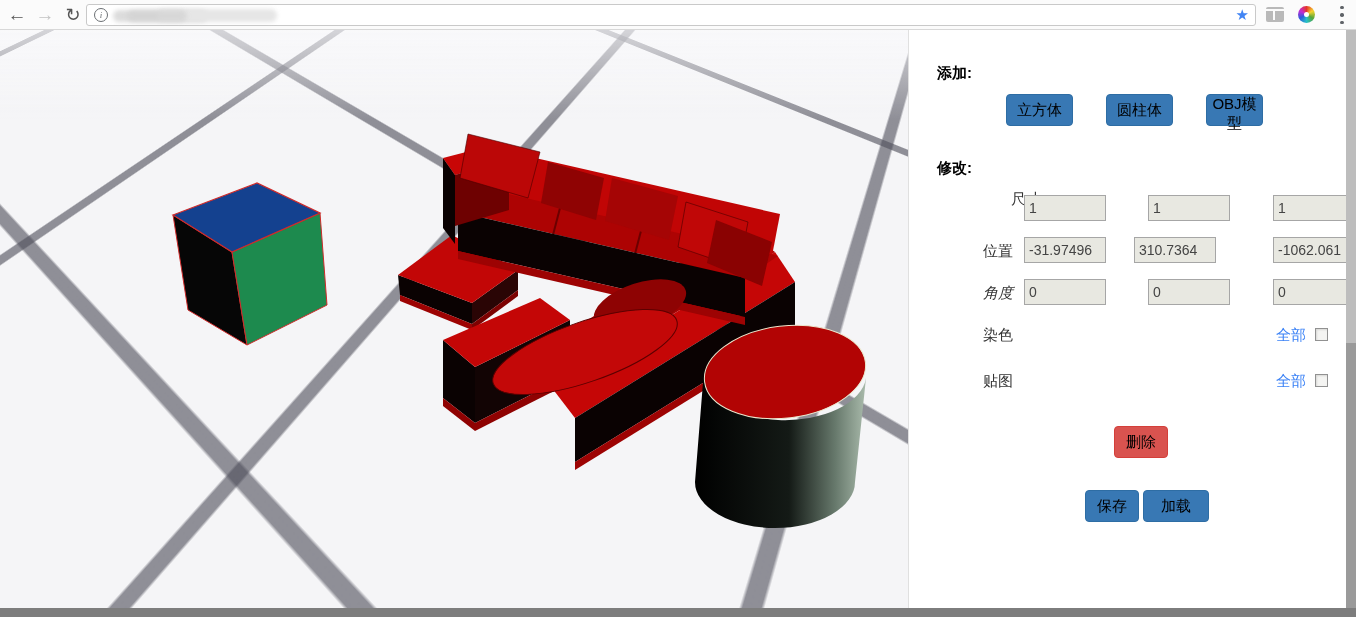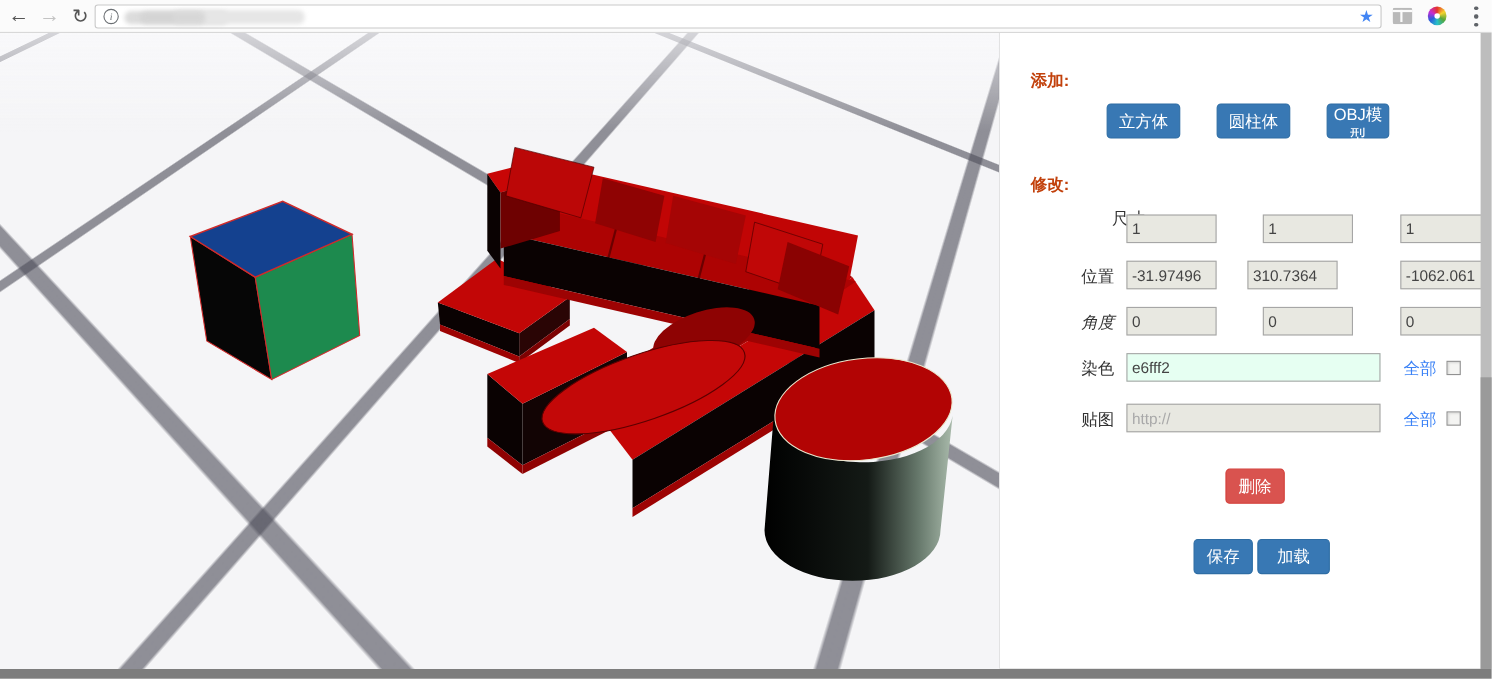--- a/index.html
+++ b/index.html
@@ -46,23 +46,23 @@
       repeating-linear-gradient(0deg, rgba(80,80,92,.62) 0 6px, transparent 6px 170px),
       repeating-linear-gradient(90deg, rgba(80,80,92,.62) 0 6px, transparent 6px 170px);
     transform:translate(-50%,-57%) rotateX(60deg) rotateZ(37deg); }
   .haze { position:absolute; left:0; top:0; width:100%; height:90px;
     background:linear-gradient(rgba(250,250,252,.65),rgba(250,250,252,0)); pointer-events:none; }
   .scene-svg { position:absolute; left:0; top:0; }
 
   
   .panel { position:absolute; left:909px; top:30px; width:447px; height:578px;
     background:var(--panel_bg,#fff); z-index:10; }
-  .sec-label { position:absolute; left:28px; font-size:15px; font-weight:bold; color:#c2410c; }
+  .sec-label { position:absolute; left:28px; font-size:15px; font-weight:bold; color:#000000; }
   .btn { position:absolute; height:32px; border-radius:4px; border:1px solid var(--btn_blue_border,#2e6da4);
-    background:var(--btn_blue,#3878b4); color:#ffffff; font-size:15px; cursor:pointer;
+    background:var(--btn_blue,#3878b4); color:#000000; font-size:15px; cursor:pointer;
     font-family:"Liberation Sans",sans-serif; }
   .btn-danger { background:var(--btn_red,#d9534f); border-color:var(--btn_red_border,#d43f3a); }
   .row-label { position:absolute; left:74px; font-size:15px; color:#333; }
   .fld { position:absolute; height:26px; width:82px; border:1px solid var(--input_border,#a6a6a6);
     background:var(--input_bg,#e8e8e1); font-size:14px; color:#444; padding:0 4px;
     font-family:"Liberation Sans",sans-serif; }
   .fld-wide { width:231px; }
   .fld-dye { background:var(--dye_bg,#e6fff2); }
   .fld::placeholder { color:#a9a9a9; }
   .all-label { position:absolute; left:367px; font-size:15px; color:#3b82f6; }
@@ -186,26 +186,24 @@
   <input class="fld" style="left: 115px; top: 207px;" value="-31.97496">
   <input class="fld" style="left: 225px; top: 207px;" value="310.7364">
   <input class="fld" style="left: 364px; top: 207px; width: 80px;" value="-1062.061">
 
   <div class="row-label" style="top:254px;font-style:italic;">角度</div>
   <input class="fld" style="left: 115px; top: 249px;" value="0">
   <input class="fld" style="left: 239px; top: 249px;" value="0">
   <input class="fld" style="left: 364px; top: 249px; width: 80px;" value="0">
 
   <div class="row-label" style="top:296px;">染色</div>
-  <input class="fld fld-wide fld-dye" style="left: 115px; top: 291px;" value="e6fff2">
   <div class="all-label" style="top:296px;">全部</div>
   <input type="checkbox" class="chk" style="top: 298px;">
 
   <div class="row-label" style="top:342px;">贴图</div>
-  <input class="fld fld-wide" style="left: 115px; top: 337px;" placeholder="http://">
   <div class="all-label" style="top:342px;">全部</div>
   <input type="checkbox" class="chk" style="top: 344px;">
 
   <button class="btn btn-danger" style="left:205px; top:396px; width:54px;">删除</button>
   <button class="btn" style="left:176px; top:460px; width:54px;">保存</button>
   <button class="btn" style="left:234px; top:460px; width:66px;">加载</button>
 </div>
 
 <div class="v-strip">
   <div class="v-thumb"></div>

